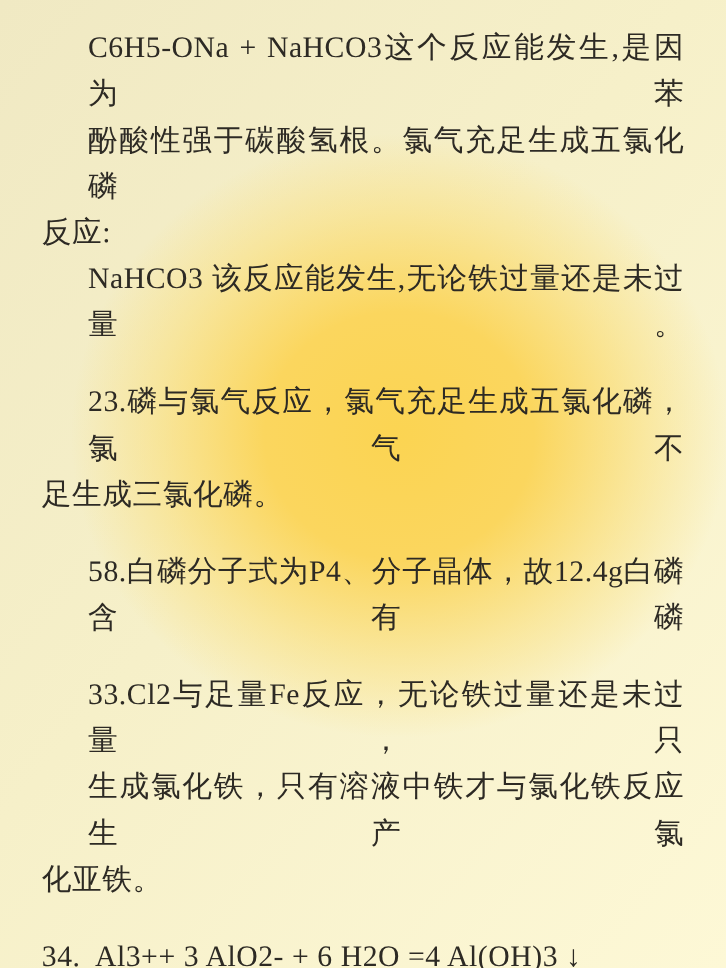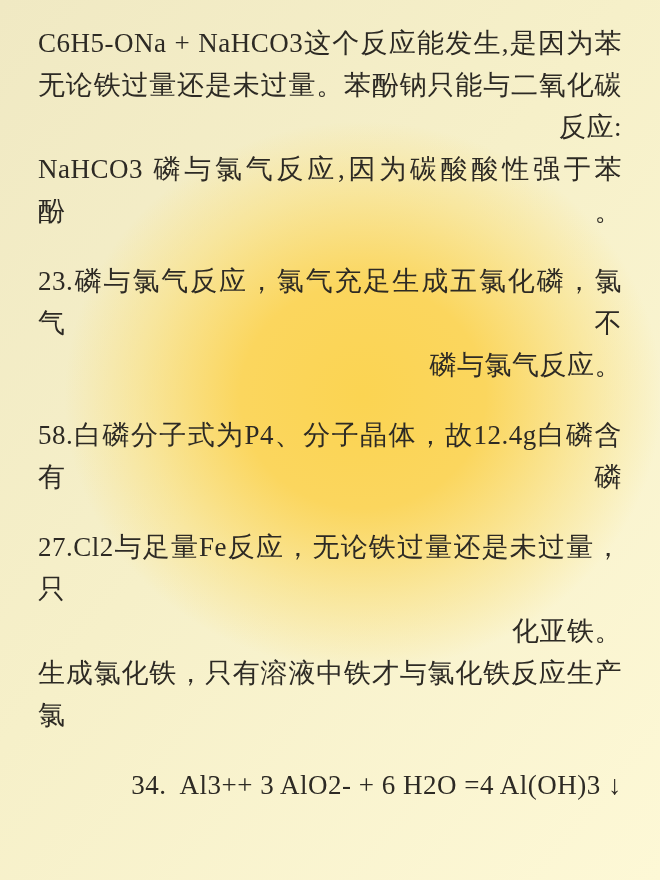--- a/index.html
+++ b/index.html
@@ -30,53 +30,53 @@
     margin: 0 0 28px 0;
   }
   .para:first-child {
     margin-top: 0;
   }
   .line {
     font-size: 27px;
     line-height: 42px;
     letter-spacing: 0.5px;
     white-space: pre-wrap;
-    text-align: right;
   }
   .line.justify {
     white-space: normal;
     text-align: justify;
     text-align-last: justify;
     text-justify: inter-character;
+    margin-left: 42px;
   }
 </style>
 </head>
 <body>
 
 <div class="page">
 
   <div class="para">
     <div class="line justify">C6H5-ONa + NaHCO3这个反应能发生,是因为苯</div>
-    <div class="line justify">无论铁过量还是未过量。苯酚钠只能与二氧化碳</div>
+    <div class="line justify">酚酸性强于碳酸氢根。氯气充足生成五氯化磷</div>
     <div class="line">反应:</div>
-    <div class="line justify">NaHCO3 磷与氯气反应,因为碳酸酸性强于苯酚。</div>
+    <div class="line justify">NaHCO3 该反应能发生,无论铁过量还是未过量。</div>
   </div>
 
   <div class="para">
     <div class="line justify">23.磷与氯气反应，氯气充足生成五氯化磷，氯气不</div>
-    <div class="line">磷与氯气反应。</div>
+    <div class="line">足生成三氯化磷。</div>
   </div>
 
   <div class="para">
     <div class="line justify">58.白磷分子式为P4、分子晶体，故12.4g白磷含有磷</div>
   </div>
 
   <div class="para">
-    <div class="line justify">27.Cl2与足量Fe反应，无论铁过量还是未过量，只</div>
+    <div class="line justify">33.Cl2与足量Fe反应，无论铁过量还是未过量，只</div>
+    <div class="line justify">生成氯化铁，只有溶液中铁才与氯化铁反应生产氯</div>
     <div class="line">化亚铁。</div>
-    <div class="line justify">生成氯化铁，只有溶液中铁才与氯化铁反应生产氯</div>
   </div>
 
   <div class="para">
     <div class="line">34.  Al3++ 3 AlO2- + 6 H2O =4 Al(OH)3 ↓</div>
   </div>
 
 </div>
 
 </body></html>

